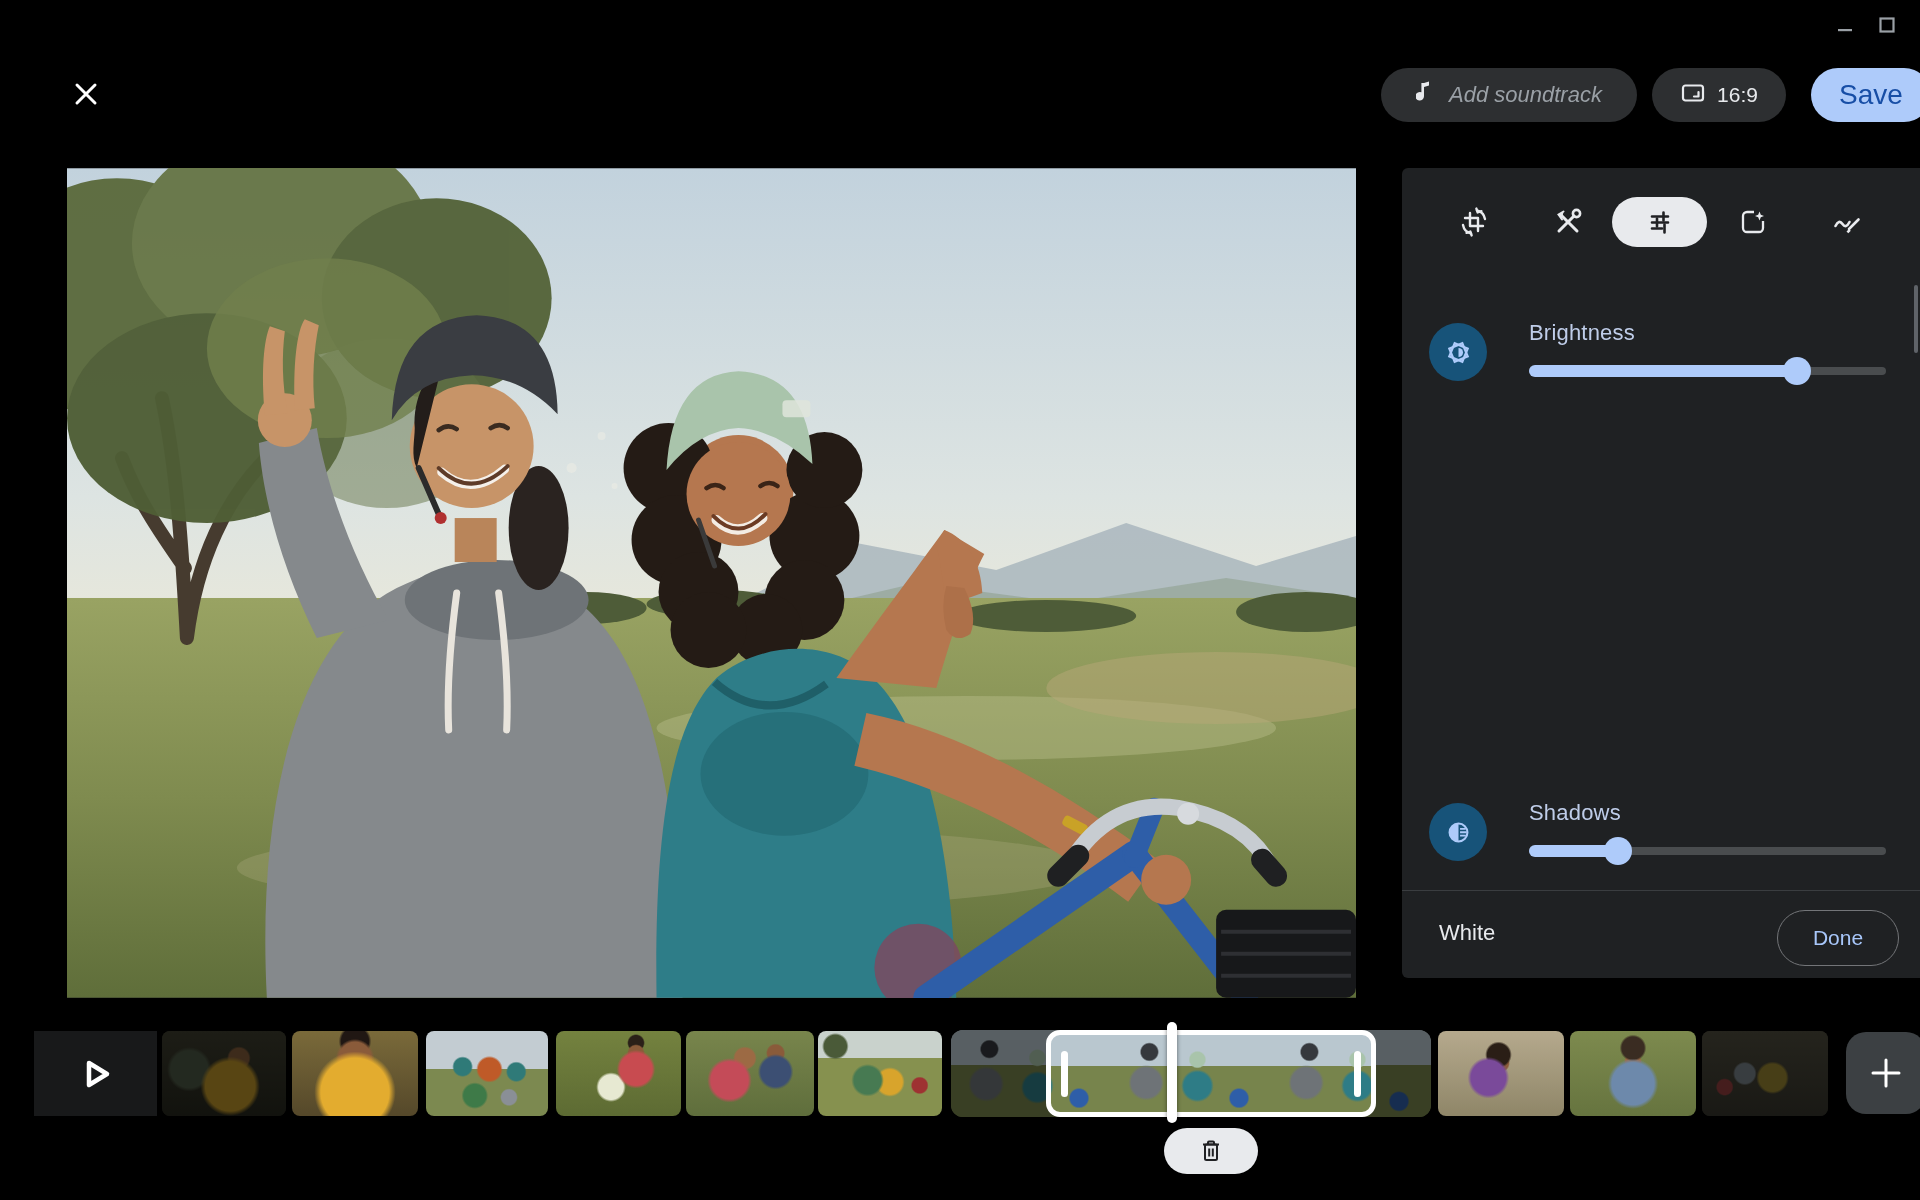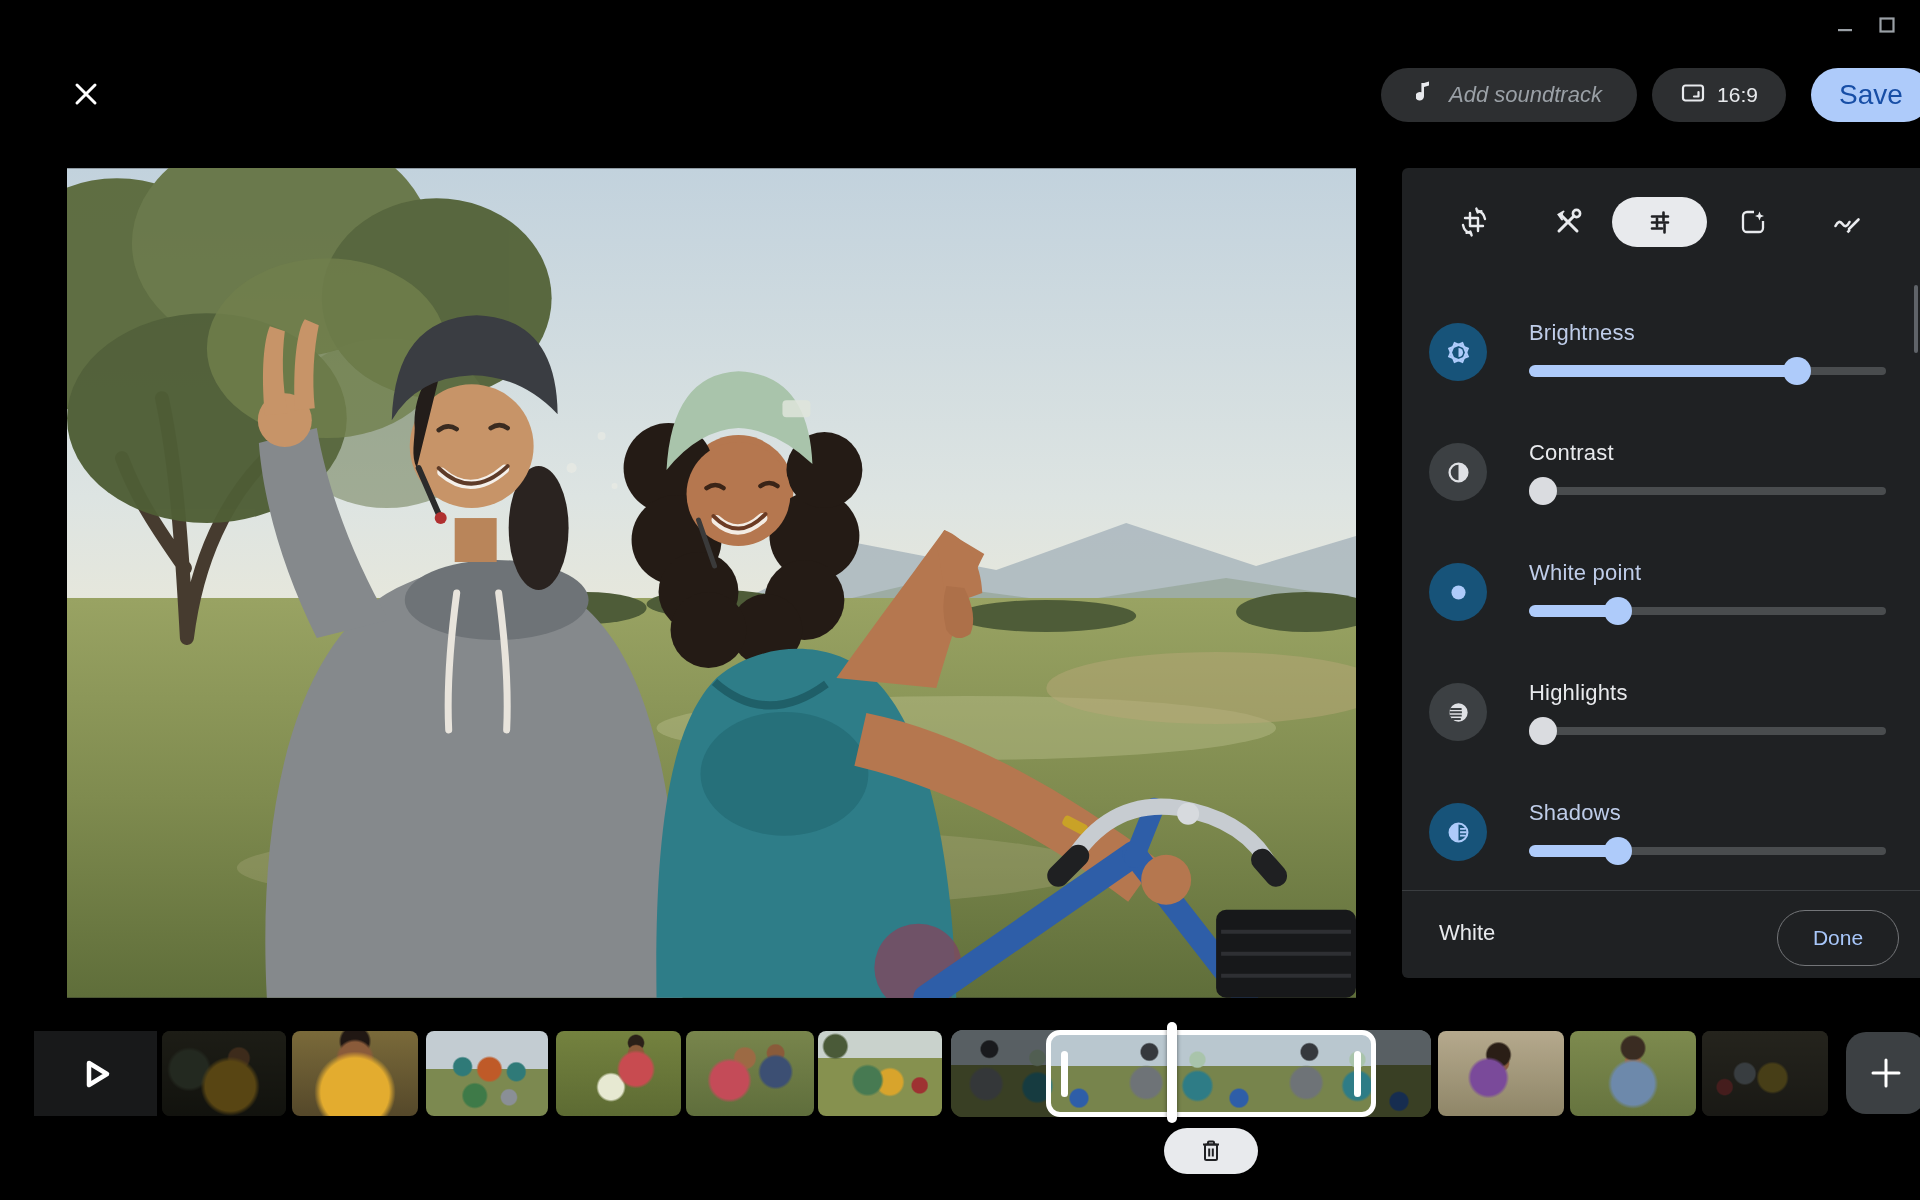--- a/index.html
+++ b/index.html
@@ -273,59 +273,22 @@
           <rect x="6.2" y="6.2" width="13.6" height="13.6" stroke="currentColor" stroke-width="2.1" transform="rotate(-22.5 13 13)"></rect>
           <path d="M13 8.6 a4.4 4.4 0 0 1 0 8.8 Z" fill="currentColor"></path>
         </svg>
       </div>
       <div class="adj-label">Brightness</div>
       <div class="track"></div>
       <div class="fill" style="width: 267.75px; display: block;"></div>
       <div class="thumb" style="left: 353.75px;"></div>
     </div>
 
-    <div class="adj-row off" style="top:275px">
-      <div class="adj-circle">
-        <svg width="27" height="27" viewBox="0 0 26 26" fill="none">
-          <circle cx="13" cy="13" r="8.6" stroke="currentColor" stroke-width="2.2"></circle>
-          <path d="M13 4.4 a8.6 8.6 0 0 1 0 17.2 Z" fill="currentColor"></path>
-        </svg>
-      </div>
-      <div class="adj-label">Contrast</div>
-      <div class="track"></div>
-
-      <div class="thumb" style="left: 100px;"></div>
-    </div>
-
-    <div class="adj-row on" style="top:395px">
-      <div class="adj-circle">
-        <svg width="27" height="27" viewBox="0 0 26 26">
-            <circle cx="13" cy="13" r="6.8" fill="currentColor"></circle>
-          </svg>
-      </div>
-      <div class="adj-label">White point</div>
-      <div class="track"></div>
-      <div class="fill" style="width: 89.25px; display: block;"></div>
-      <div class="thumb" style="left: 175.25px;"></div>
-    </div>
-
-    <div class="adj-row off" style="top:515px">
-      <div class="adj-circle">
-        <svg width="27" height="27" viewBox="0 0 26 26">
-          <circle cx="13" cy="13" r="8.8" fill="currentColor"></circle>
-          <g stroke="var(--icbg)" stroke-width="1.9">
-            <path d="M5 9.6 h11 M4.3 12.8 h12 M4.6 16 h11.5 M6.2 19.2 h9"></path>
-          </g>
-        </svg>
-      </div>
-      <div class="adj-label">Highlights</div>
-      <div class="track"></div>
-
-      <div class="thumb" style="left: 100px;"></div>
-    </div>
+
+
 
     <div class="adj-row on" style="top:635px">
       <div class="adj-circle">
         <svg width="27" height="27" viewBox="0 0 26 26" fill="none">
           <circle cx="13" cy="13" r="8.6" stroke="currentColor" stroke-width="2"></circle>
           <path d="M13 4.4 a8.6 8.6 0 0 0 0 17.2 Z" fill="currentColor"></path>
           <g stroke="currentColor" stroke-width="1.8">
             <path d="M14.5 9.5 h5.4 M14.5 12.8 h6.4 M14.5 16 h5.6"></path>
           </g>
         </svg>

